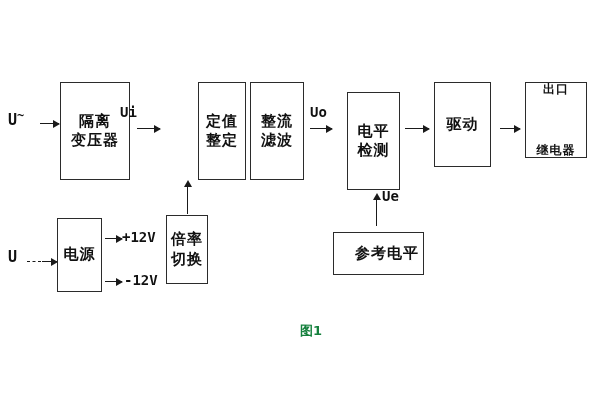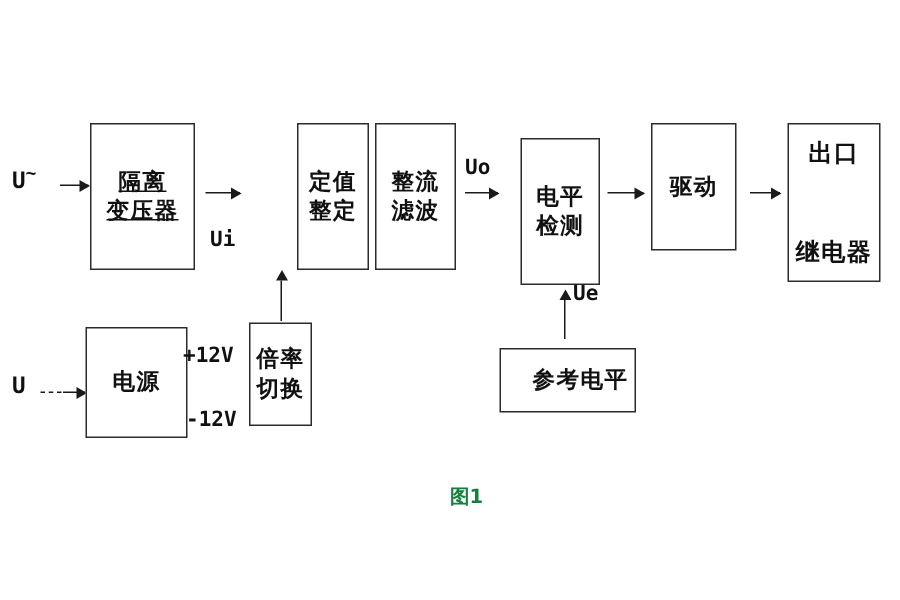--- a/index.html
+++ b/index.html
@@ -128,26 +128,26 @@
 </style>
 </head>
 <body>
 
 <div id="canvas">
 
   <div class="termlabel" style="left:8px; top:108px;"><span>U</span><span class="sup">~</span></div>
 
   <div class="harrow" style="left:40px; top:123px; width:19px;"></div>
 
-  <div class="block" style="left:60px; top:82px; width:70px; height:98px; font-size:15px;text-decoration:underline;">
+  <div class="block" style="left:60px; top:82px; width:70px; height:98px; font-size:15px;">
     <span class="ln">隔离</span>
     <span class="ln">变压器</span>
   </div>
 
-  <div class="siglabel" style="left:140px; top:104px;margin-top:48px;">Ui</div>
+  <div class="siglabel" style="left:120px; top:104px;">Ui</div>
   <div class="harrow" style="left:137px; top:128px; width:23px;"></div>
 
   <div class="block" style="left:166px; top:82px; width:48px; height:98px; font-size:15px;margin-left:32px;">
     <span class="ln">定值</span>
     <span class="ln">整定</span>
   </div>
 
   <div class="harrow" style="left:220px; top:128px; width:24px;"></div>
 
   <div class="block" style="left:250px; top:82px; width:54px; height:98px; font-size:15px;">
@@ -164,30 +164,30 @@
   </div>
 
   <div class="harrow" style="left:405px; top:128px; width:24px;"></div>
 
   <div class="block" style="left:434px; top:82px; width:57px; height:85px; font-size:15px;">
     <span class="ln">驱动</span>
   </div>
 
   <div class="harrow" style="left:500px; top:128px; width:20px;"></div>
 
-  <div class="block" style="left:525px; top:82px; width:62px; height:106px; font-size:16px;gap:45px;">
+  <div class="block" style="left:525px; top:82px; width:62px; height:76px; font-size:12px;gap:45px;">
     <span class="ln">出口</span>
     <span class="ln">继电器</span>
   </div>
 
   <div class="termlabel" style="left:8px; top:248px;"><span>U</span></div>
   <div class="dashlead" style="left:27px; top:261px; width:14px;"></div>
   <div class="harrow" style="left:42px; top:261px; width:15px;"></div>
 
-  <div class="block" style="left:57px; top:218px; width:68px; height:74px; font-size:15px;">
+  <div class="block" style="left:57px; top:218px; width:45px; height:74px; font-size:15px;">
     <span class="ln">电源</span>
   </div>
 
   <div class="harrow" style="left:105px; top:238px; width:17px;"></div>
   <div class="portlabel" style="left:122px; top:229px;">+12V</div>
 
   <div class="harrow" style="left:105px; top:281px; width:17px;"></div>
   <div class="portlabel" style="left:124px; top:272px;">-12V</div>
 
   <div class="block" style="left:166px; top:215px; width:42px; height:69px; font-size:15px;">

